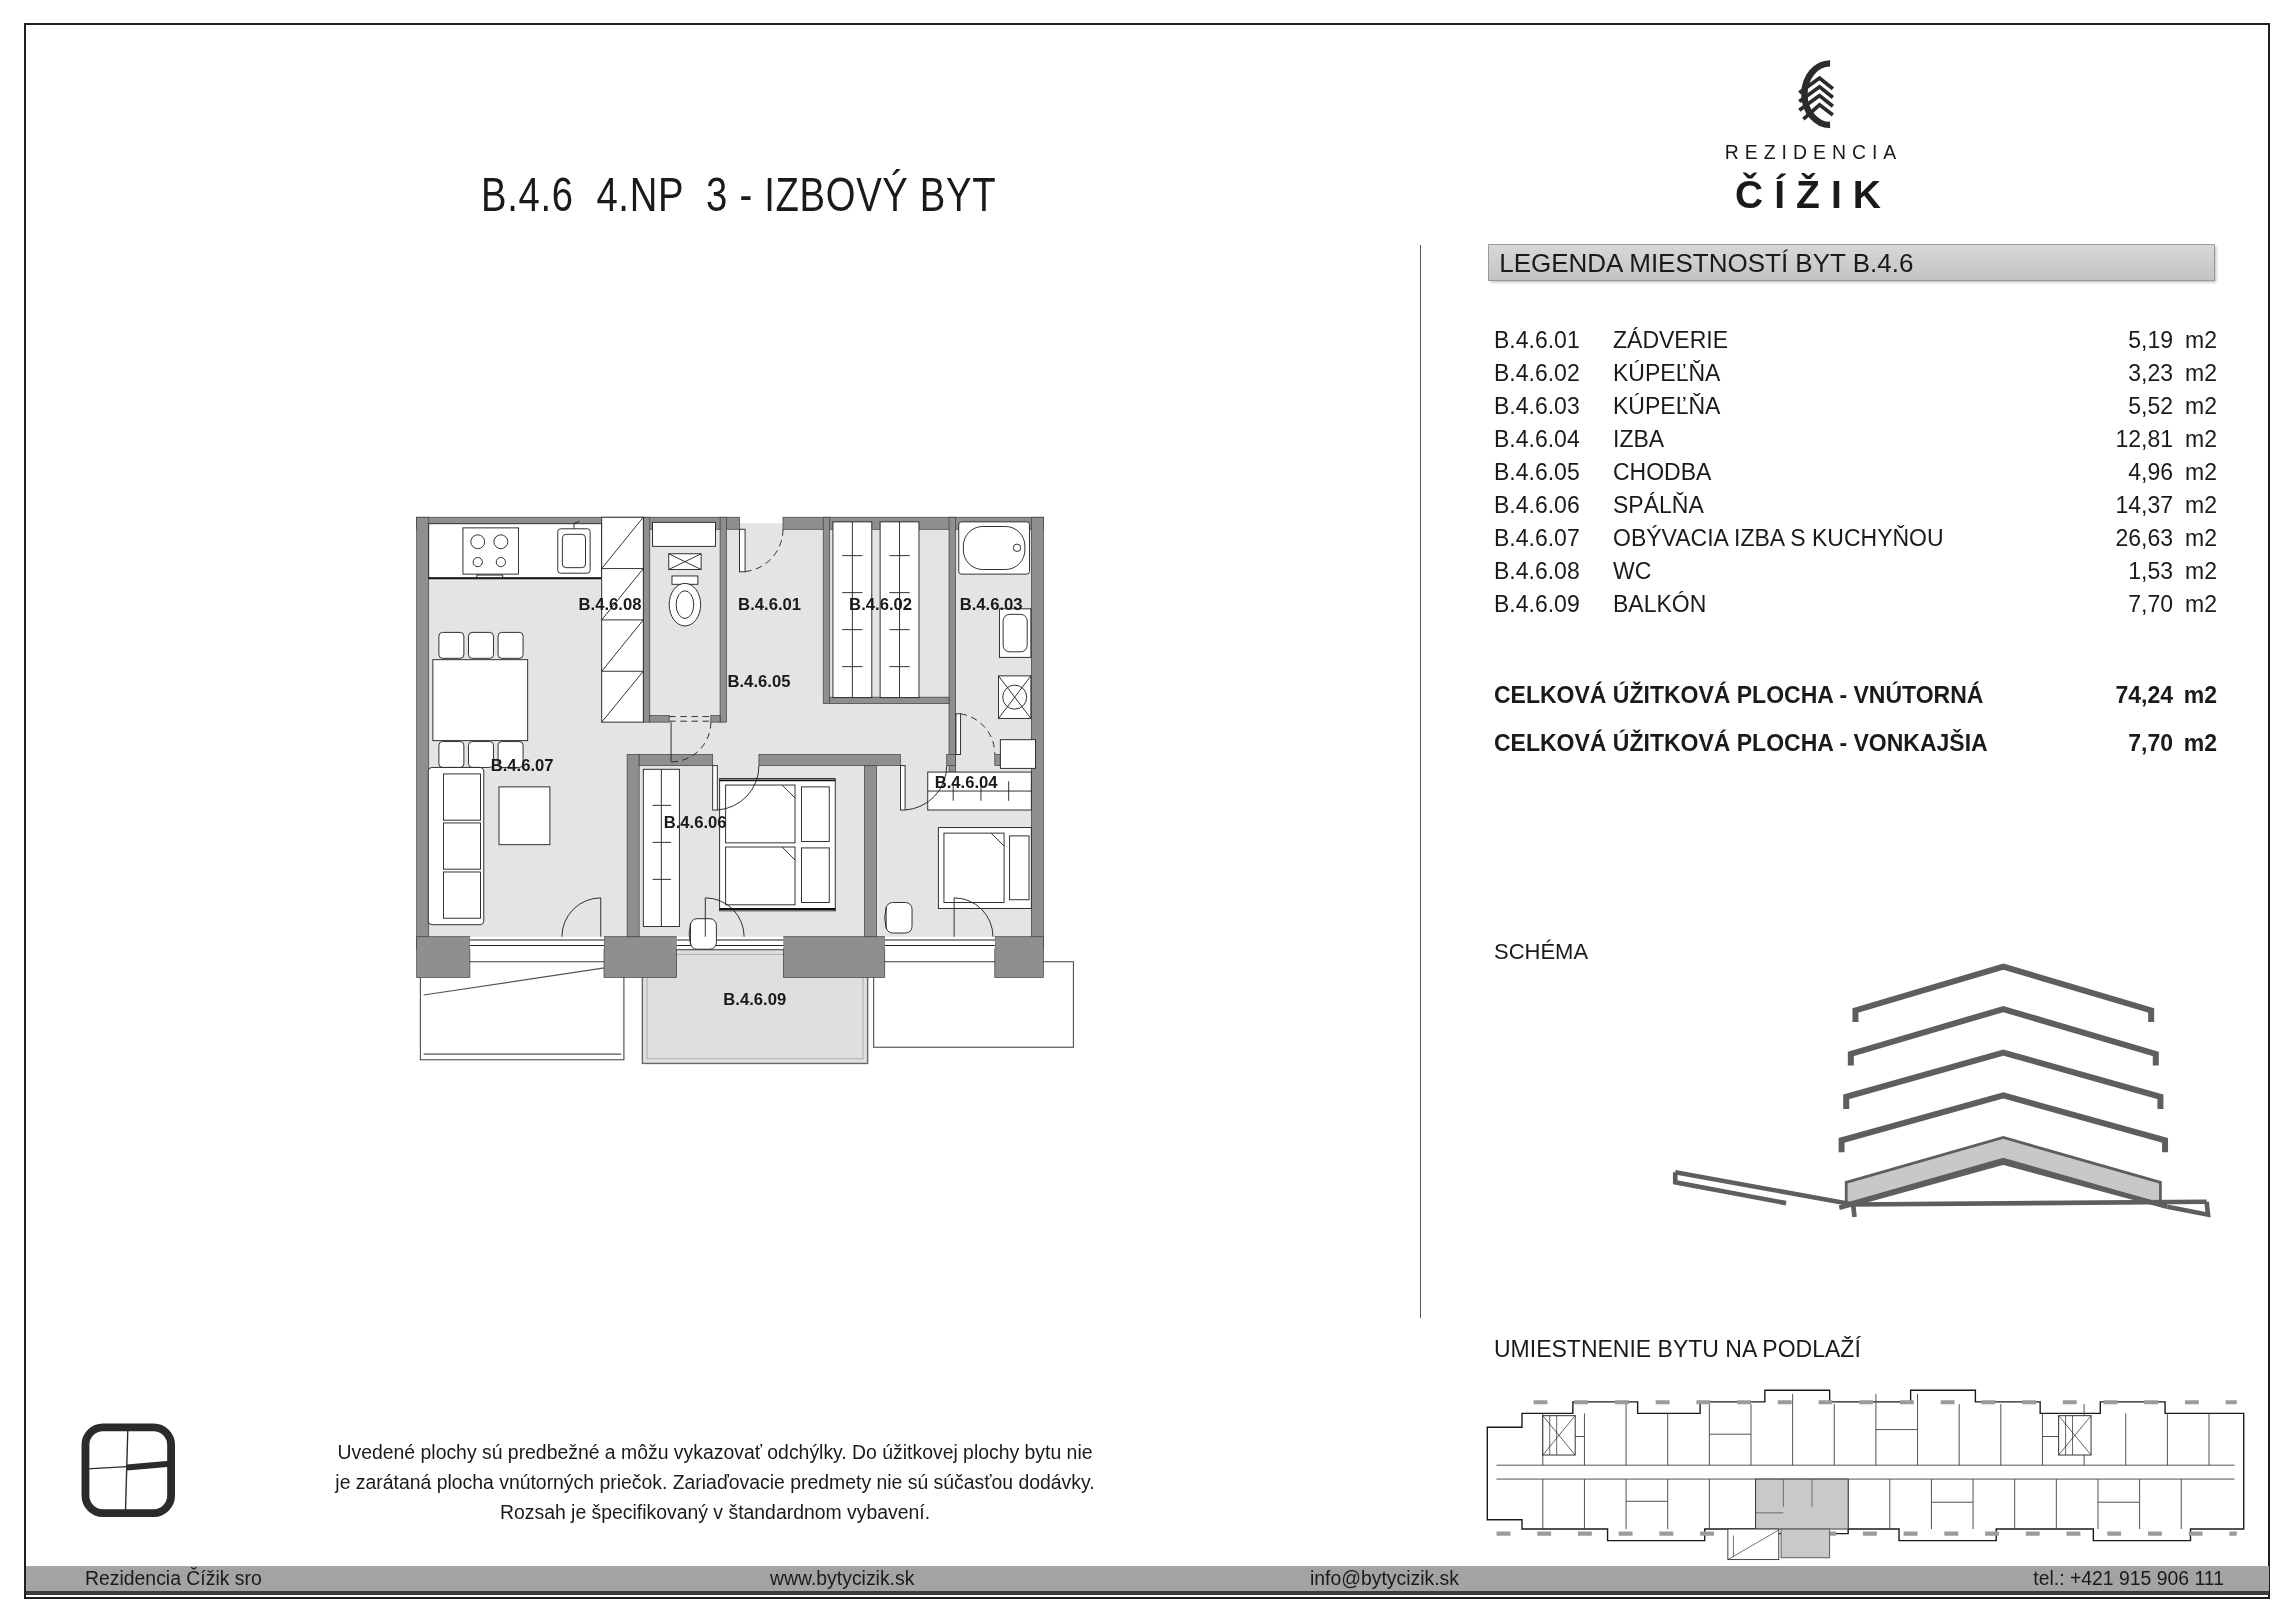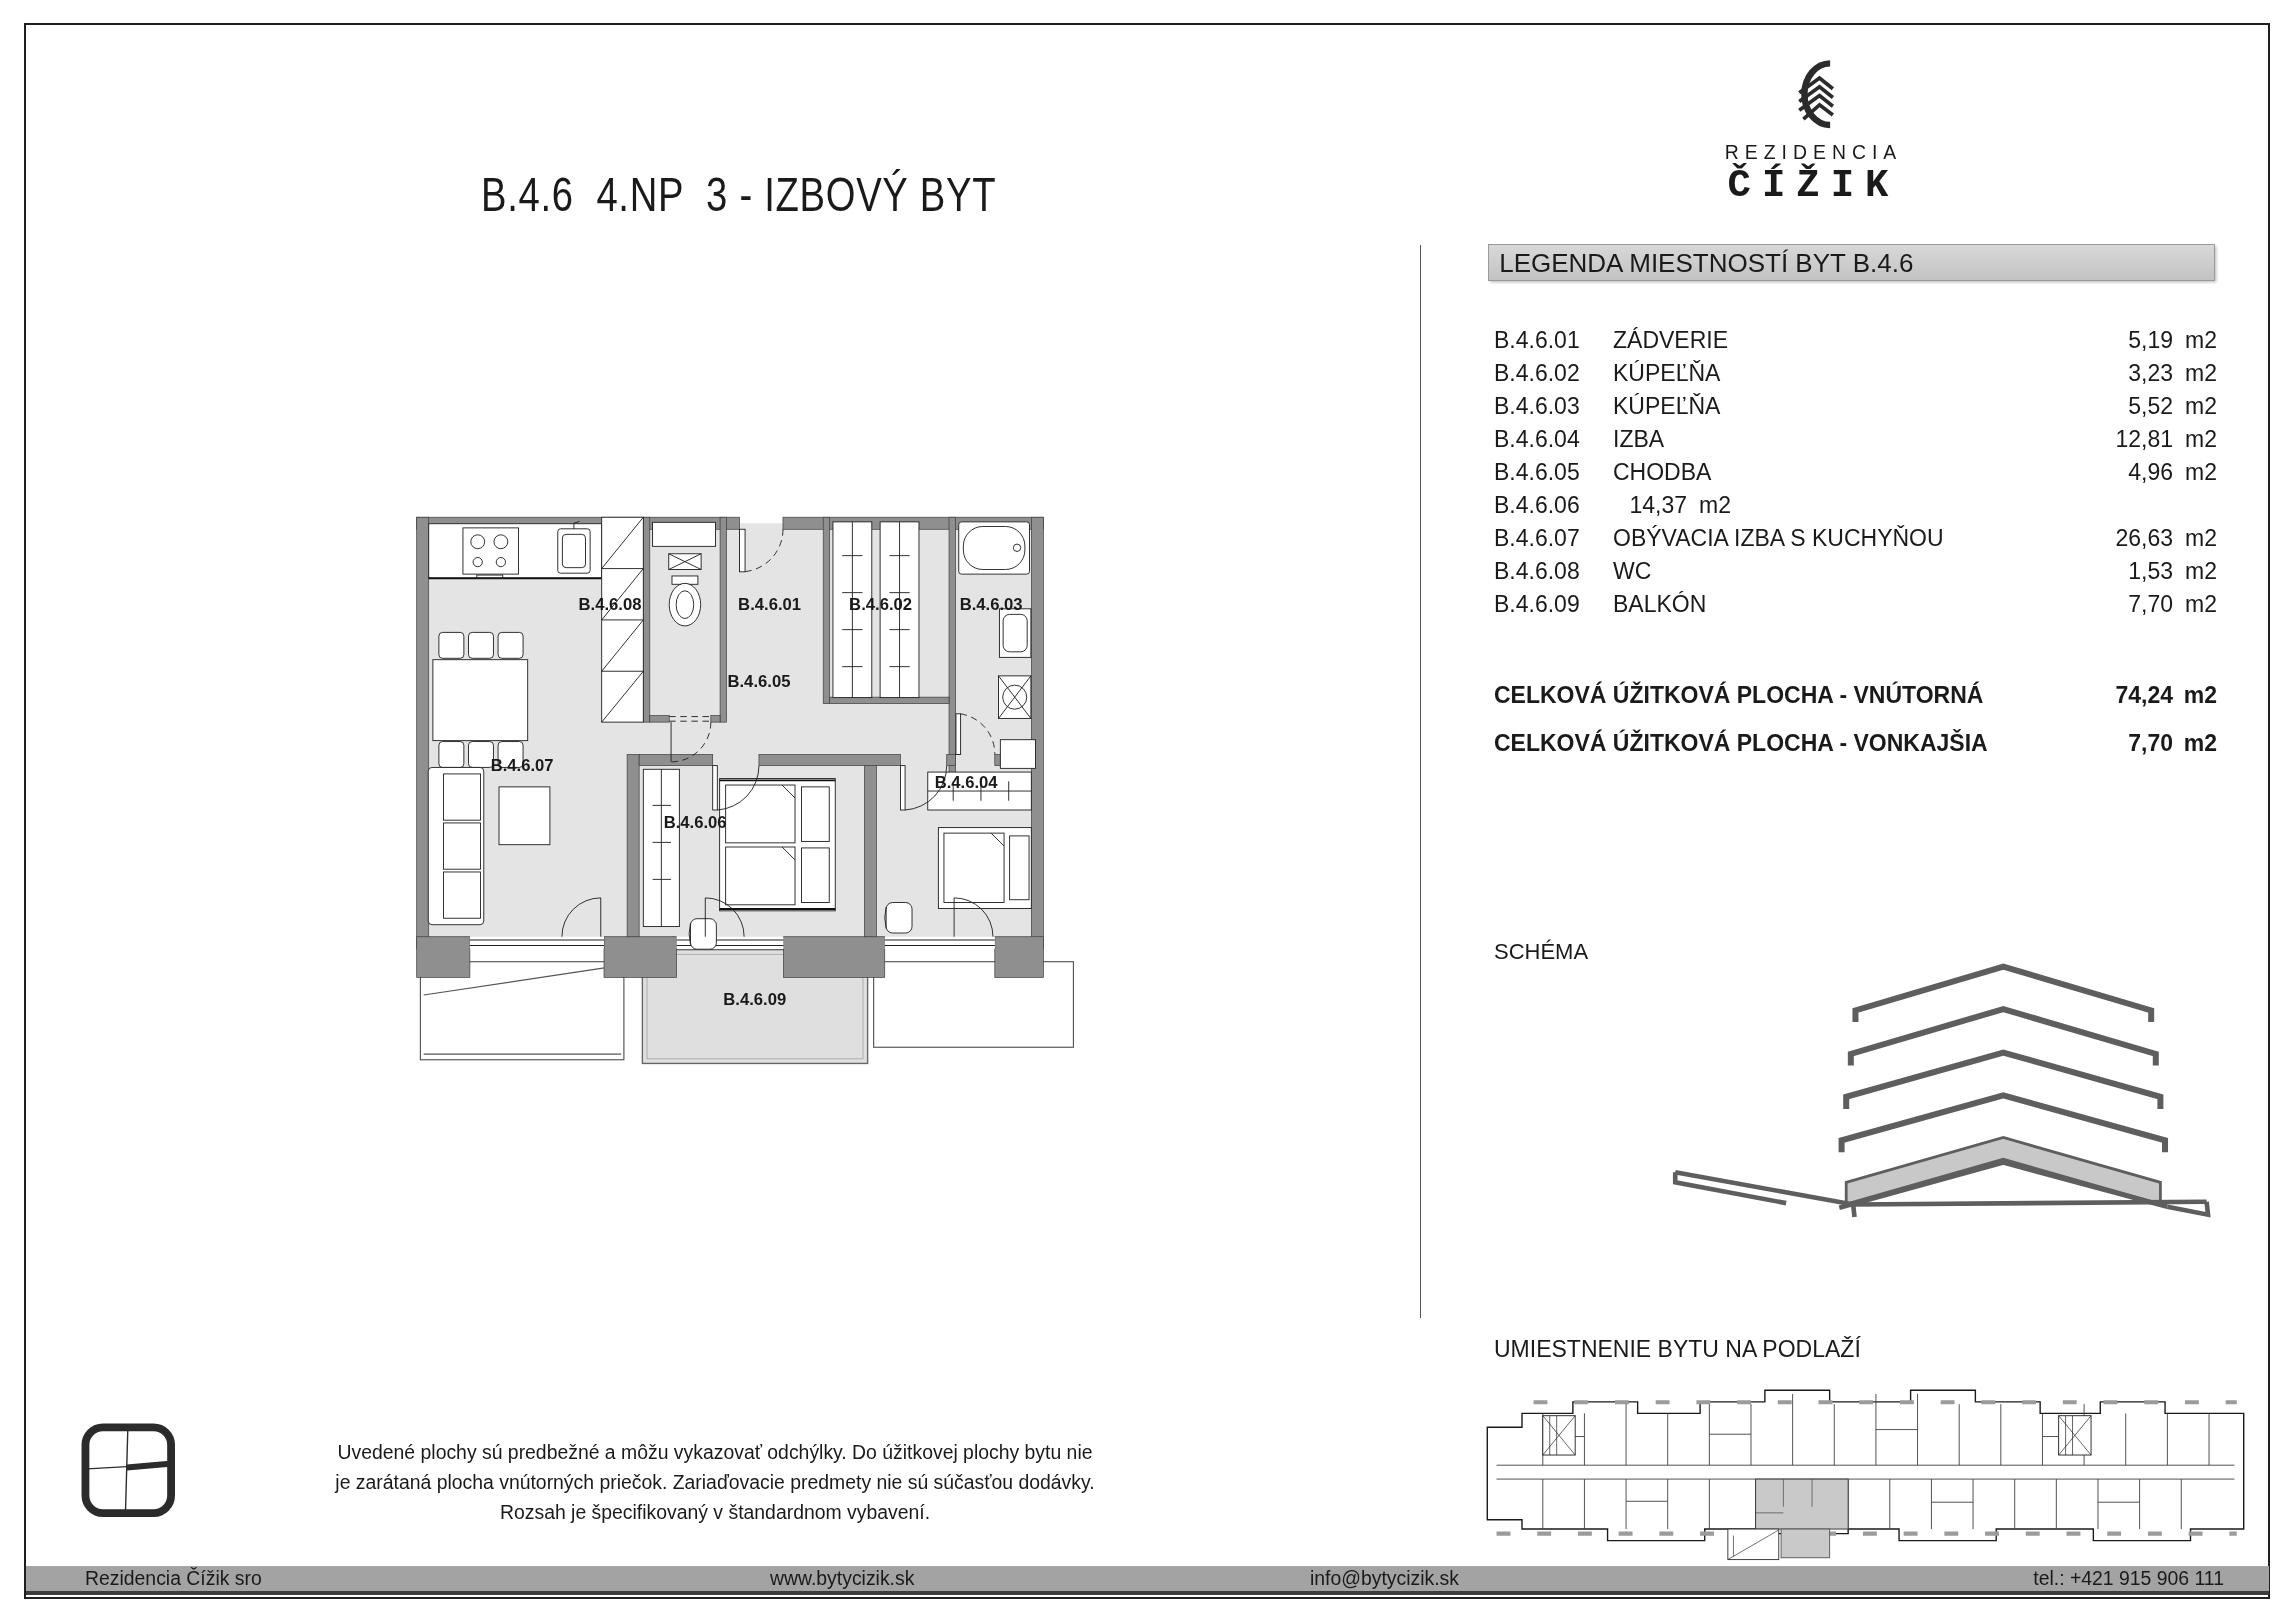--- a/index.html
+++ b/index.html
@@ -5,21 +5,21 @@
   html,body{margin:0;padding:0;background:#ffffff;}
   body{font-family:"Liberation Sans",sans-serif;color:#1a1a1a;}
   .sheet{position:relative;width:2295px;height:1623px;background:#fff;overflow:hidden;}
   .frame{position:absolute;left:24px;top:23px;width:2242px;height:1572px;border:2.3px solid #1f1f1f;}
   .abs{position:absolute;}
   .title{left:481px;top:166px;font-size:49px;letter-spacing:0.9px;white-space:pre;
          transform:scaleX(0.78);transform-origin:left top;font-weight:400;}
   
   .logo-block{left:1714px;top:56px;width:199px;text-align:center;}
   .logo-brand-top{display:block;margin-top:6.5px;font-size:19.4px;letter-spacing:6px;font-weight:400;}
-  .logo-brand-bottom{display:block;margin-top:0;font-size:39px;letter-spacing:11px;font-weight:700;font-family:Liberation Mono, monospace;}
+  .logo-brand-bottom{display:block;margin-top:9px;font-size:39px;letter-spacing:11px;font-weight:700;}
   
   .vdivider{left:1420px;top:245px;width:1.4px;height:1073px;background:#555;}
   .legend-bar{left:1488px;top:244px;width:727px;height:37px;line-height:37px;
       background:linear-gradient(#d8d8d8,#c3c3c3);border:0.9px solid #9a9a9a;
       box-shadow:1.9px 2.3px 2.8px rgba(0,0,0,0.28);font-size:26px;padding-left:10.2px;box-sizing:border-box;}
   .rooms{left:1494px;top:324px;width:723px;}
   .room-row{display:flex;height:33px;line-height:33px;font-size:23px;}
   .room-code{width:119px;flex:none;}
   .room-name{flex:1;}
   .room-area{width:74px;flex:none;text-align:right;}
@@ -97,20 +97,21 @@
       <span class="room-unit">m2</span>
     </div>
     <div class="room-row">
       <span class="room-code">B.4.6.05</span>
       <span class="room-name">CHODBA</span>
       <span class="room-area">4,96</span>
       <span class="room-unit">m2</span>
     </div>
     <div class="room-row">
       <span class="room-code">B.4.6.06</span>
+      <span class="room-name">SPÁLŇA</span>
       <span class="room-area">14,37</span>
       <span class="room-unit">m2</span>
     </div>
     <div class="room-row">
       <span class="room-code">B.4.6.07</span>
       <span class="room-name">OBÝVACIA IZBA S KUCHYŇOU</span>
       <span class="room-area">26,63</span>
       <span class="room-unit">m2</span>
     </div>
     <div class="room-row">

